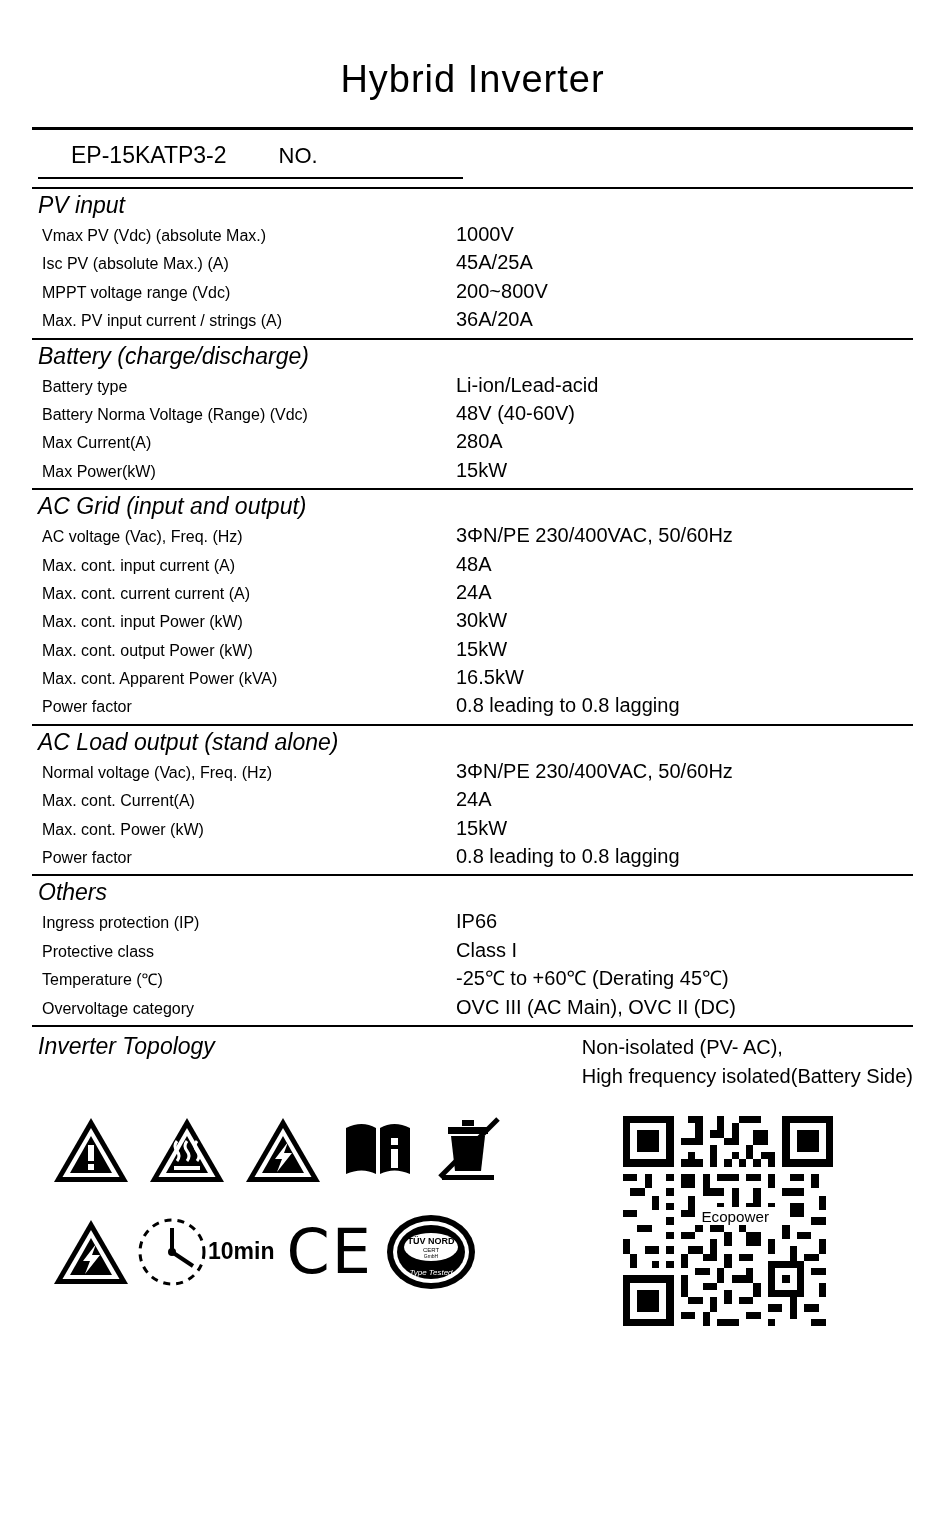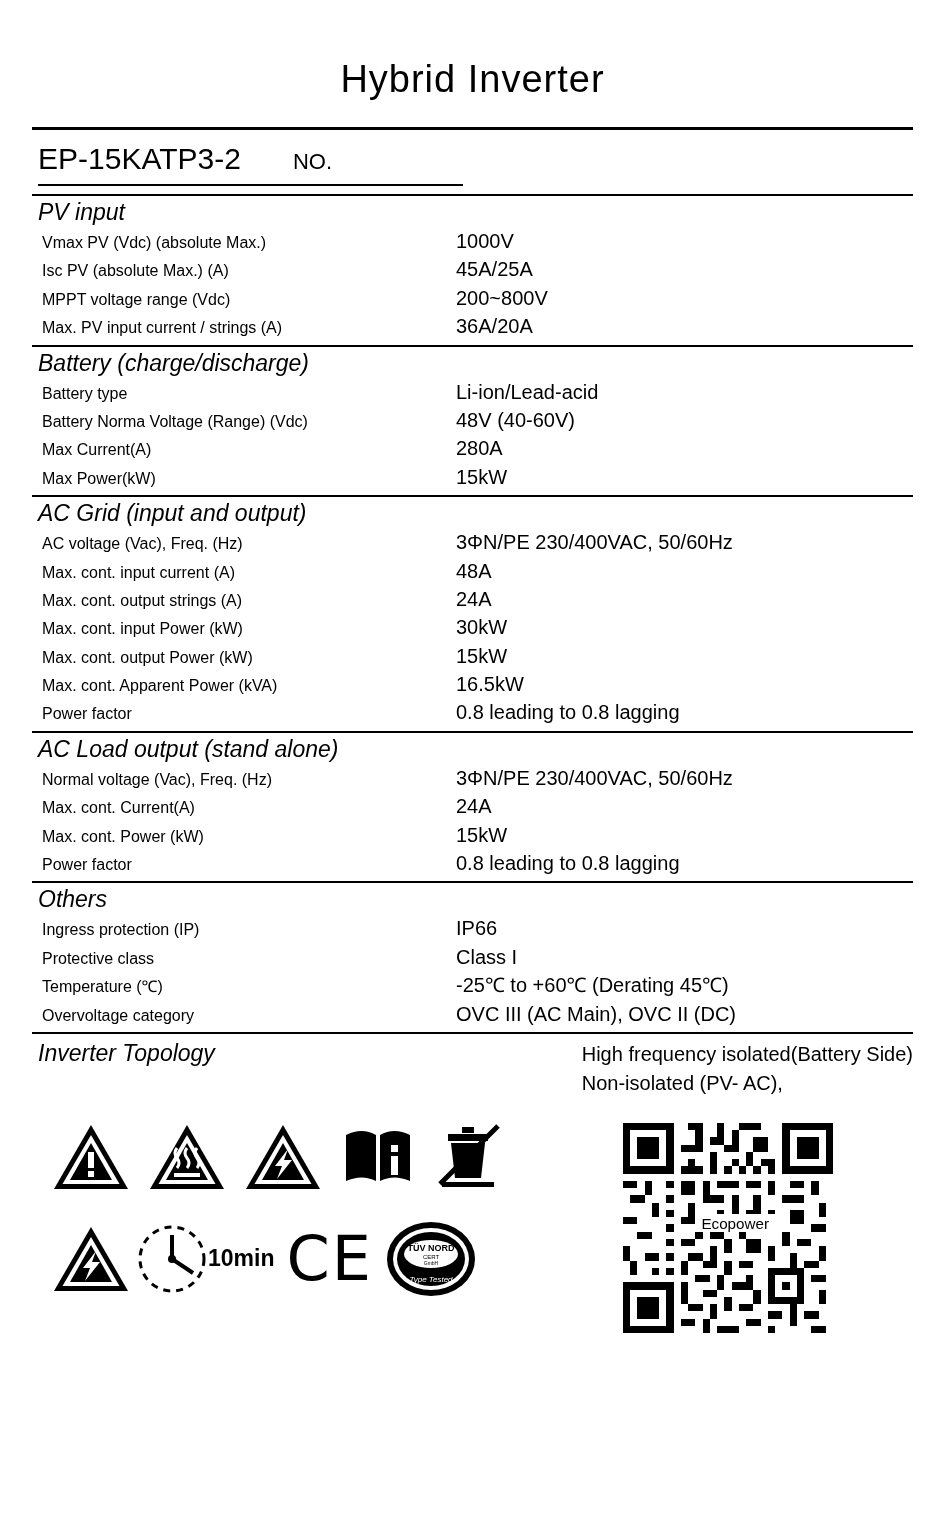--- a/index.html
+++ b/index.html
@@ -38,21 +38,22 @@
     border-top: 2px solid #000;
     margin: 0;
   }
   .model-row {
     display: flex;
     align-items: baseline;
     padding: 12px 0 8px 6px;
     gap: 52px;
   }
   .model-name {
-    font-size: 30px;
+    font-size: 23px;
+    margin-left: 33px;
   }
   .model-no {
     font-size: 22px;
   }
   .model-underline {
     width: 425px;
     border-top: 2px solid #000;
     margin-left: 6px;
   }
   .section {
@@ -202,21 +203,21 @@
     <div class="section-title">AC Grid (input and output)</div>
     <div class="spec-row">
       <div class="spec-label">AC voltage (Vac), Freq. (Hz)</div>
       <div class="spec-value">3ΦN/PE 230/400VAC, 50/60Hz</div>
     </div>
     <div class="spec-row">
       <div class="spec-label">Max. cont. input current (A)</div>
       <div class="spec-value">48A</div>
     </div>
     <div class="spec-row">
-      <div class="spec-label">Max. cont. output strings (A)</div>
+      <div class="spec-label">Max. cont. current current (A)</div>
       <div class="spec-value">24A</div>
     </div>
     <div class="spec-row">
       <div class="spec-label">Max. cont. input Power (kW)</div>
       <div class="spec-value">30kW</div>
     </div>
     <div class="spec-row">
       <div class="spec-label">Max. cont. output Power (kW)</div>
       <div class="spec-value">15kW</div>
     </div>
@@ -269,22 +270,22 @@
     <div class="spec-row">
       <div class="spec-label">Overvoltage category</div>
       <div class="spec-value">OVC III (AC Main), OVC II (DC)</div>
     </div>
   </div>
 
   <div class="rule-thin"></div>
   <div class="topology">
     <div class="topology-label">Inverter Topology</div>
     <div class="topology-value">
+      <div>Non-isolated (PV- AC),</div>
       <div>High frequency isolated(Battery Side)</div>
-      <div>Non-isolated (PV- AC),</div>
     </div>
   </div>
 
   <div class="symbols">
 
     <div class="symrow">
 
       <span>
         <svg width="78" height="70" viewBox="0 0 78 70">
           <path d="M39 3 L76 67 L2 67 Z" fill="#000"></path>

